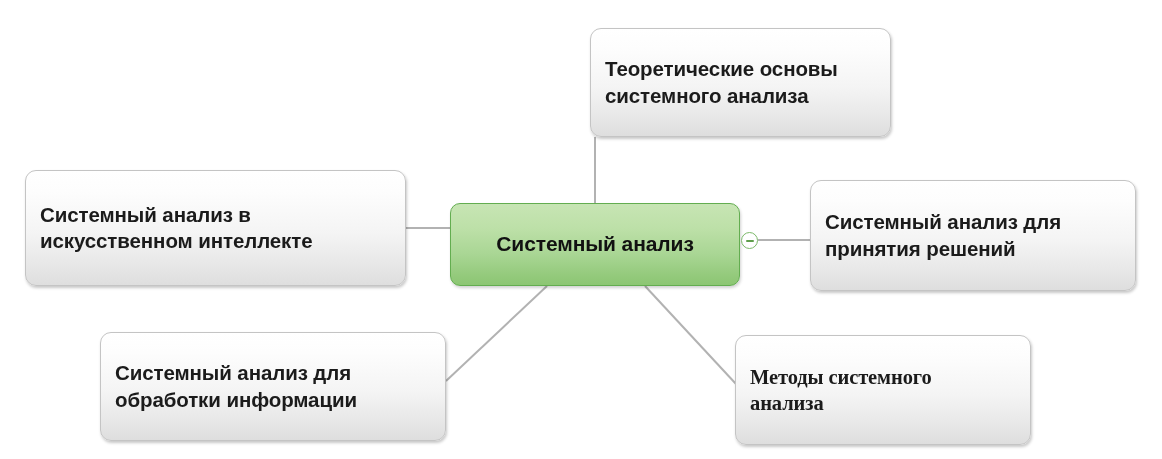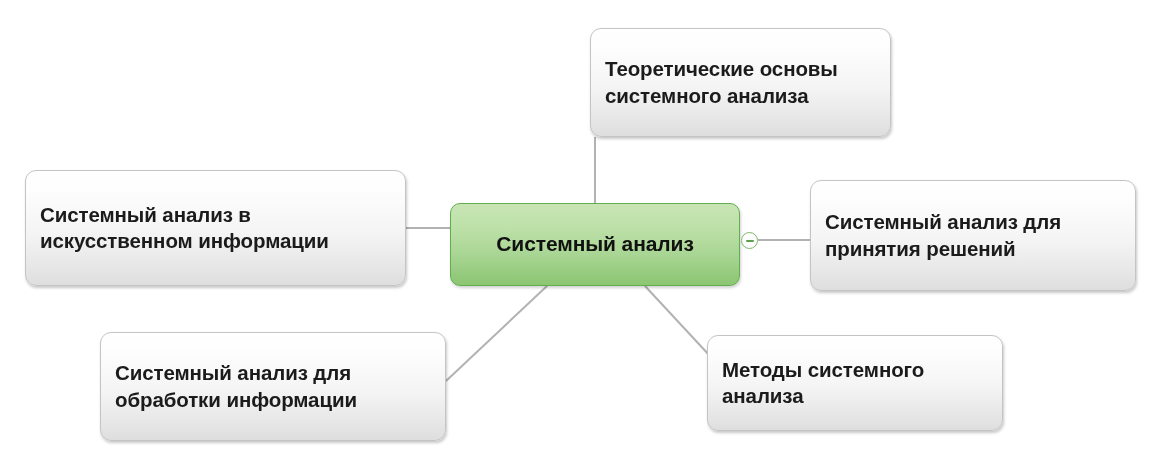--- a/index.html
+++ b/index.html
@@ -95,21 +95,21 @@
     background: #5f9e4c;
     border-radius: 1px;
   }
 
   
   #node-top        { left: 590px; top: 28px;  width: 301px; height: 109px; }
   #node-left       { left: 25px;  top: 170px; width: 381px; height: 116px; }
   #node-right      { left: 810px; top: 180px; width: 326px; height: 111px; }
   #node-central    { left: 450px; top: 203px; width: 290px; height: 83px;  }
   #node-bottomleft { left: 100px; top: 332px; width: 346px; height: 109px; }
-  #node-bottomright{ left: 707px; top: 335px; width: 296px; height: 96px; }
+  #node-bottomright{ left: 735px; top: 335px; width: 296px; height: 110px; font-family: Liberation Serif, serif; }
 
   #toggle-central  { left: 741px; top: 232px; }
 </style>
 </head>
 <body>
 
 <div id="canvas">
 
   <svg id="connectors" viewBox="0 0 1162 459" width="1162" height="459">
 
@@ -124,21 +124,21 @@
     <path d="M 645 286 L 736 384" fill="none" stroke="#b2b2b2" stroke-width="2"></path>
   </svg>
 
   <div class="node" id="node-top">
     <span class="node-label">Теоретические основы
 системного анализа</span>
   </div>
 
   <div class="node" id="node-left">
     <span class="node-label">Системный анализ в
-искусственном информации</span>
+искусственном интеллекте</span>
   </div>
 
   <div class="node" id="node-right">
     <span class="node-label">Системный анализ для
 принятия решений</span>
   </div>
 
   <div class="node" id="node-bottomleft">
     <span class="node-label">Системный анализ для
 обработки информации</span>

